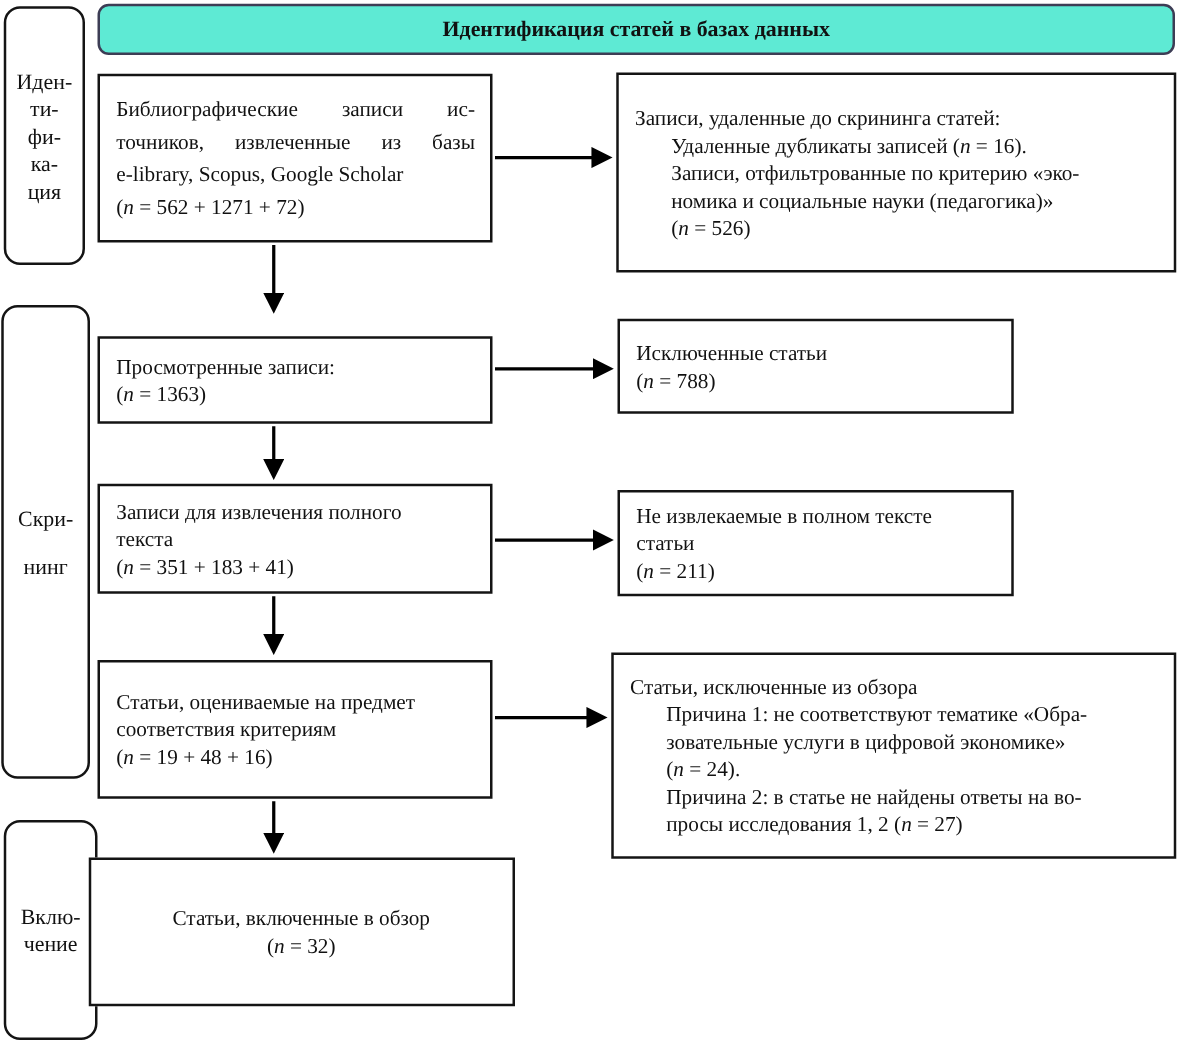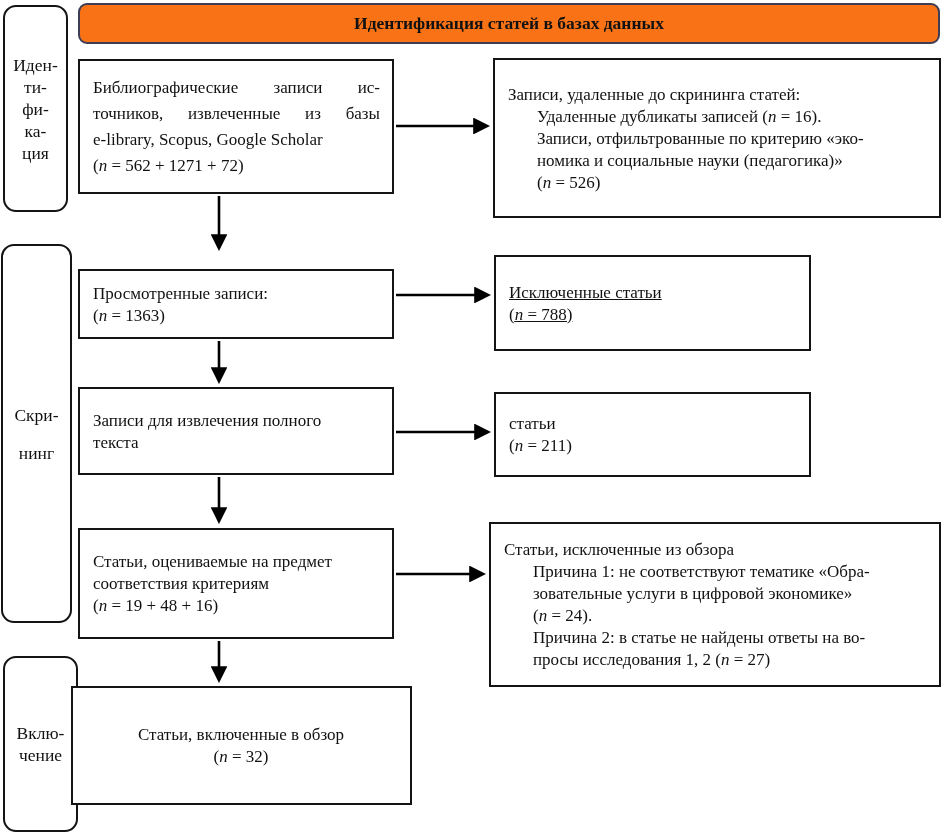--- a/index.html
+++ b/index.html
@@ -27,21 +27,21 @@
   svg.arrows g{stroke:var(--arrow);}
   svg.arrows marker path{fill:var(--arrow);stroke:none;}
 
   .title-box{
     position:absolute;left:78px;top:3px;width:862px;height:41px;
     box-sizing:border-box;
     border:2.2px solid var(--title-border);
     border-radius:9px;
     display:flex;align-items:center;justify-content:center;
     font-weight:bold;font-size:17.5px;
-    background:#f97316;
+    background:#5eead4;
   }
 
   .stage{
     position:absolute;box-sizing:border-box;
     border:2.6px solid var(--box-border);
     border-radius:13px;
     display:flex;flex-direction:column;
     align-items:center;justify-content:center;
     font-weight:normal;font-size:17.5px;line-height:22px;
     text-align:center;
@@ -58,21 +58,21 @@
     display:flex;flex-direction:column;justify-content:center;
     font-size:17px;line-height:22px;
     padding:3px 12px 2px 13px;
   }
   .fbox .indent{margin-left:29px;}
 
   #box-m1{left:78px;top:59px;width:316px;height:135px;line-height:26px;}
   #box-m1 .line:nth-child(-n+2){text-align:justify;text-align-last:justify;}
   #box-r1{left:493px;top:58px;width:448px;height:160px;}
   #box-m2{left:78px;top:269px;width:316px;height:70px;}
-  #box-r2{left:494px;top:255px;width:317px;height:96px;text-decoration:underline;}
+  #box-r2{left:494px;top:255px;width:317px;height:76px;}
   #box-m3{left:78px;top:387px;width:316px;height:88px;}
   #box-r3{left:494px;top:392px;width:317px;height:85px;}
   #box-m4{left:78px;top:528px;width:316px;height:111px;}
   #box-r4{left:489px;top:522px;width:452px;height:165px;}
   #box-m5{left:71px;top:686px;width:341px;height:119px;padding-left:11px;align-items:center;}
 </style>
 </head>
 <body>
 
 <div class="canvas">
@@ -138,23 +138,25 @@
     </div>
 
   <div class="fbox" id="box-r2">
       <div class="line">Исключенные статьи</div>
       <div class="line">(<i>n</i> = 788)</div>
     </div>
 
   <div class="fbox" id="box-m3">
       <div class="line">Записи для извлечения полного</div>
       <div class="line">текста</div>
+      <div class="line">(<i>n</i> = 351 + 183 + 41)</div>
     </div>
 
   <div class="fbox" id="box-r3">
+      <div class="line">Не извлекаемые в полном тексте</div>
       <div class="line">статьи</div>
       <div class="line">(<i>n</i> = 211)</div>
     </div>
 
   <div class="fbox" id="box-m4">
       <div class="line">Статьи, оцениваемые на предмет</div>
       <div class="line">соответствия критериям</div>
       <div class="line">(<i>n</i> = 19 + 48 + 16)</div>
     </div>
 

